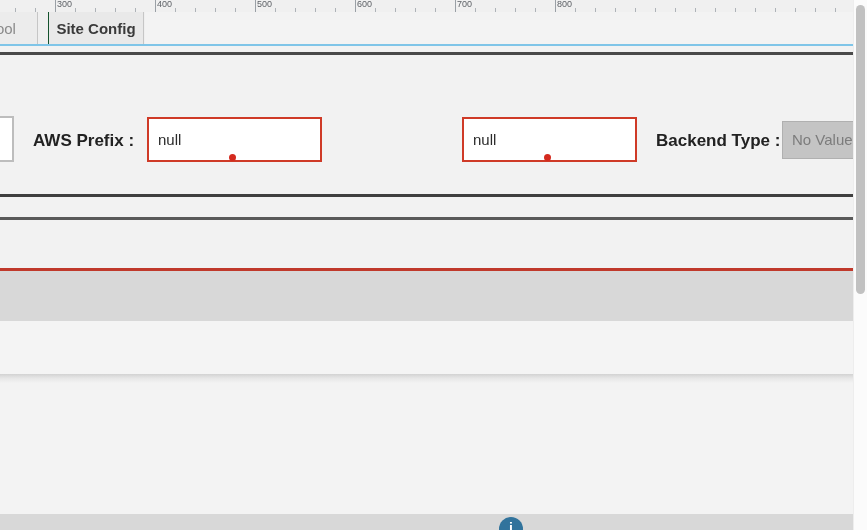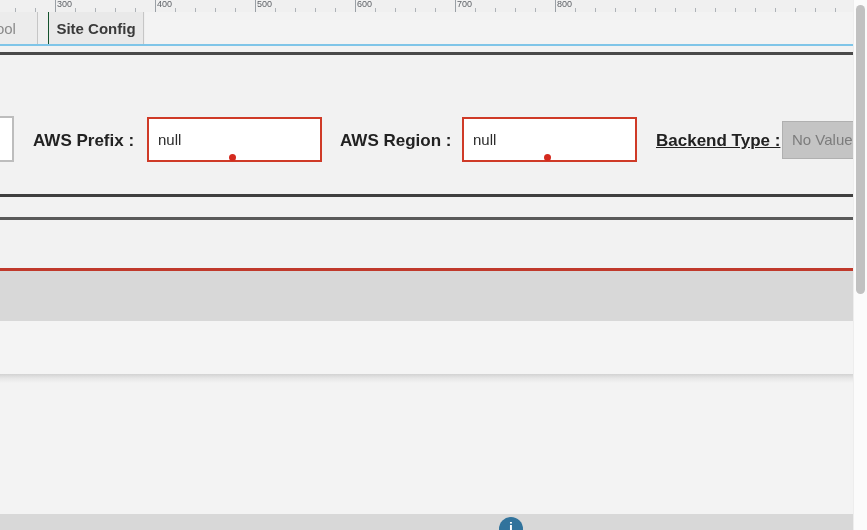--- a/index.html
+++ b/index.html
@@ -332,25 +332,24 @@
 
   <div class="form-strip">
     <div class="field-row">
 
       <div class="ftext plain" style="left:-18px; top:0px; width:32px; height:46px;"></div>
 
       <div class="flabel" style="left:33px; top:0;">AWS Prefix :</div>
       <div class="ftext invalid" style="left:147px; top:1px; width:175px; height:45px;">null</div>
       <div class="req-dot" style="left:229px; top:38px;"></div>
 
-      <div class="flabel" style="left:340px; top:0;">AWS Region :</div>
       <div class="ftext invalid" style="left:462px; top:1px; width:175px; height:45px;">null</div>
       <div class="req-dot" style="left:544px; top:38px;"></div>
 
-      <div class="flabel" style="left:656px; top:0;text-decoration:underline;">Backend Type :</div>
+      <div class="flabel" style="left:656px; top:0;">Backend Type :</div>
       <div class="ftext disabled" style="left:782px; top:5px; width:90px; height:38px; line-height:36px;">No Value</div>
     </div>
   </div>
 
   <div class="sep-dark-2"></div>
   <div class="sep-band"></div>
   <div class="sep-dark-3"></div>
   <div class="mid-blank"></div>
 
   <div class="sep-red"></div>

